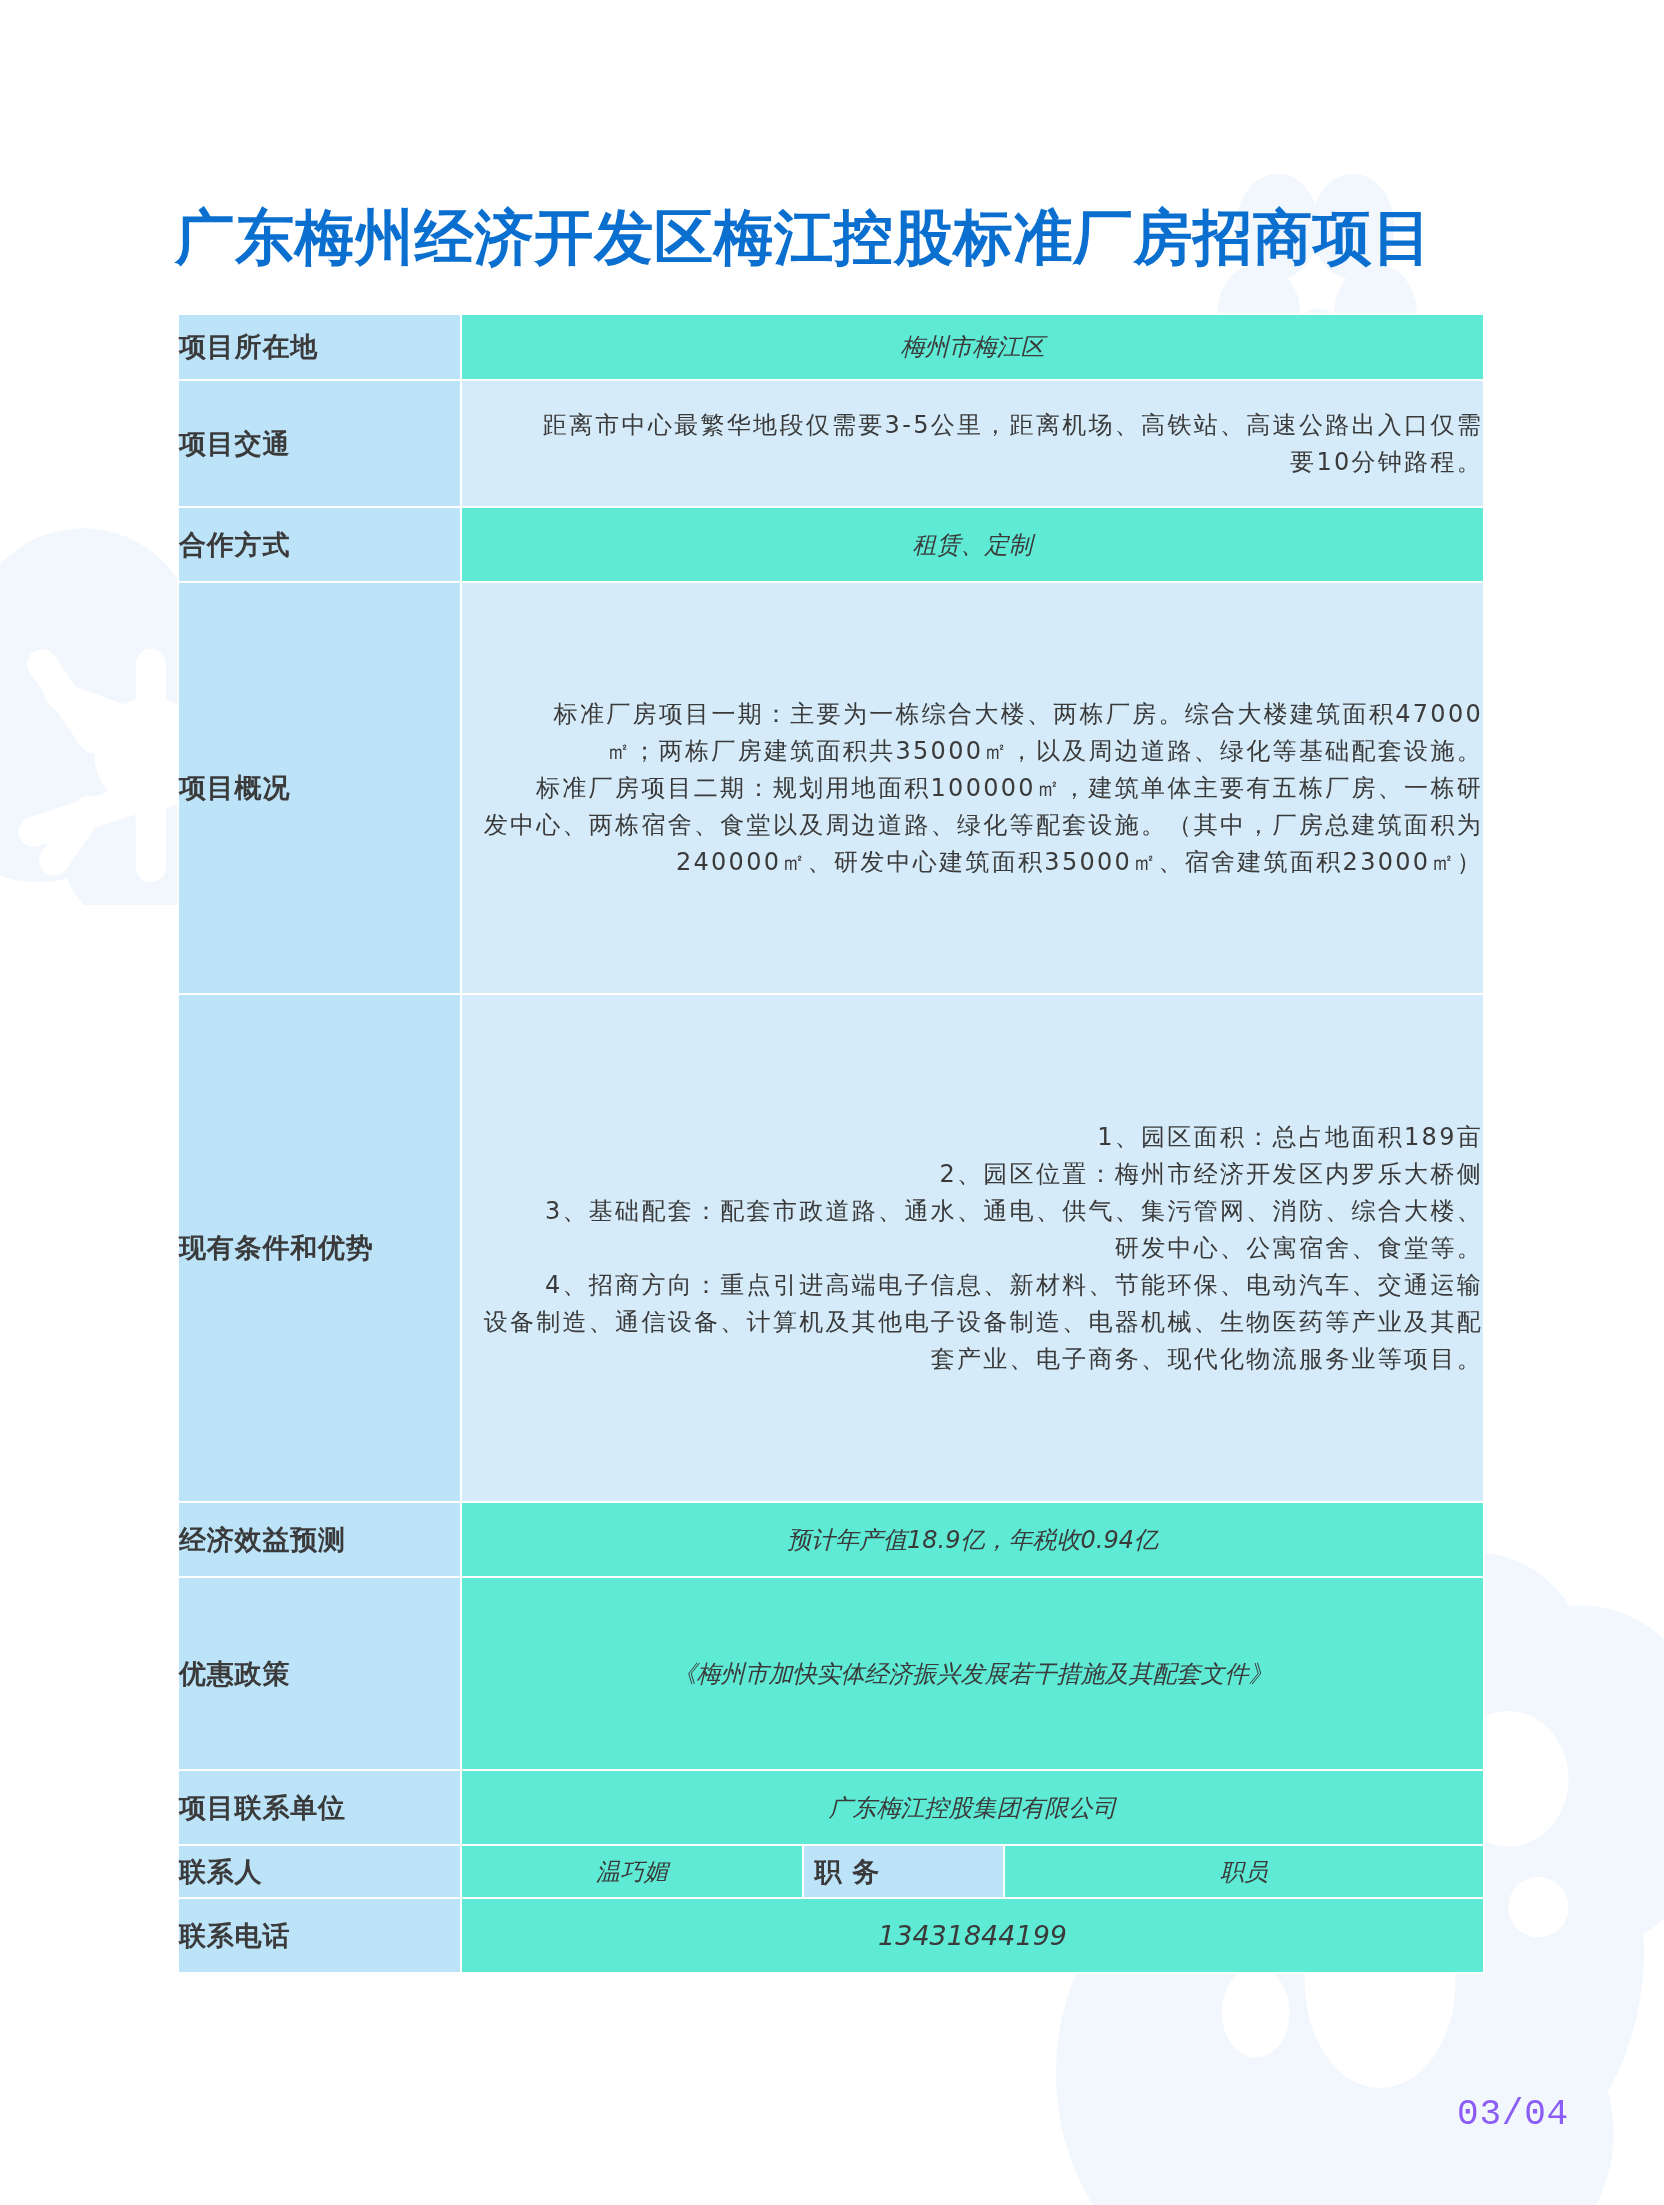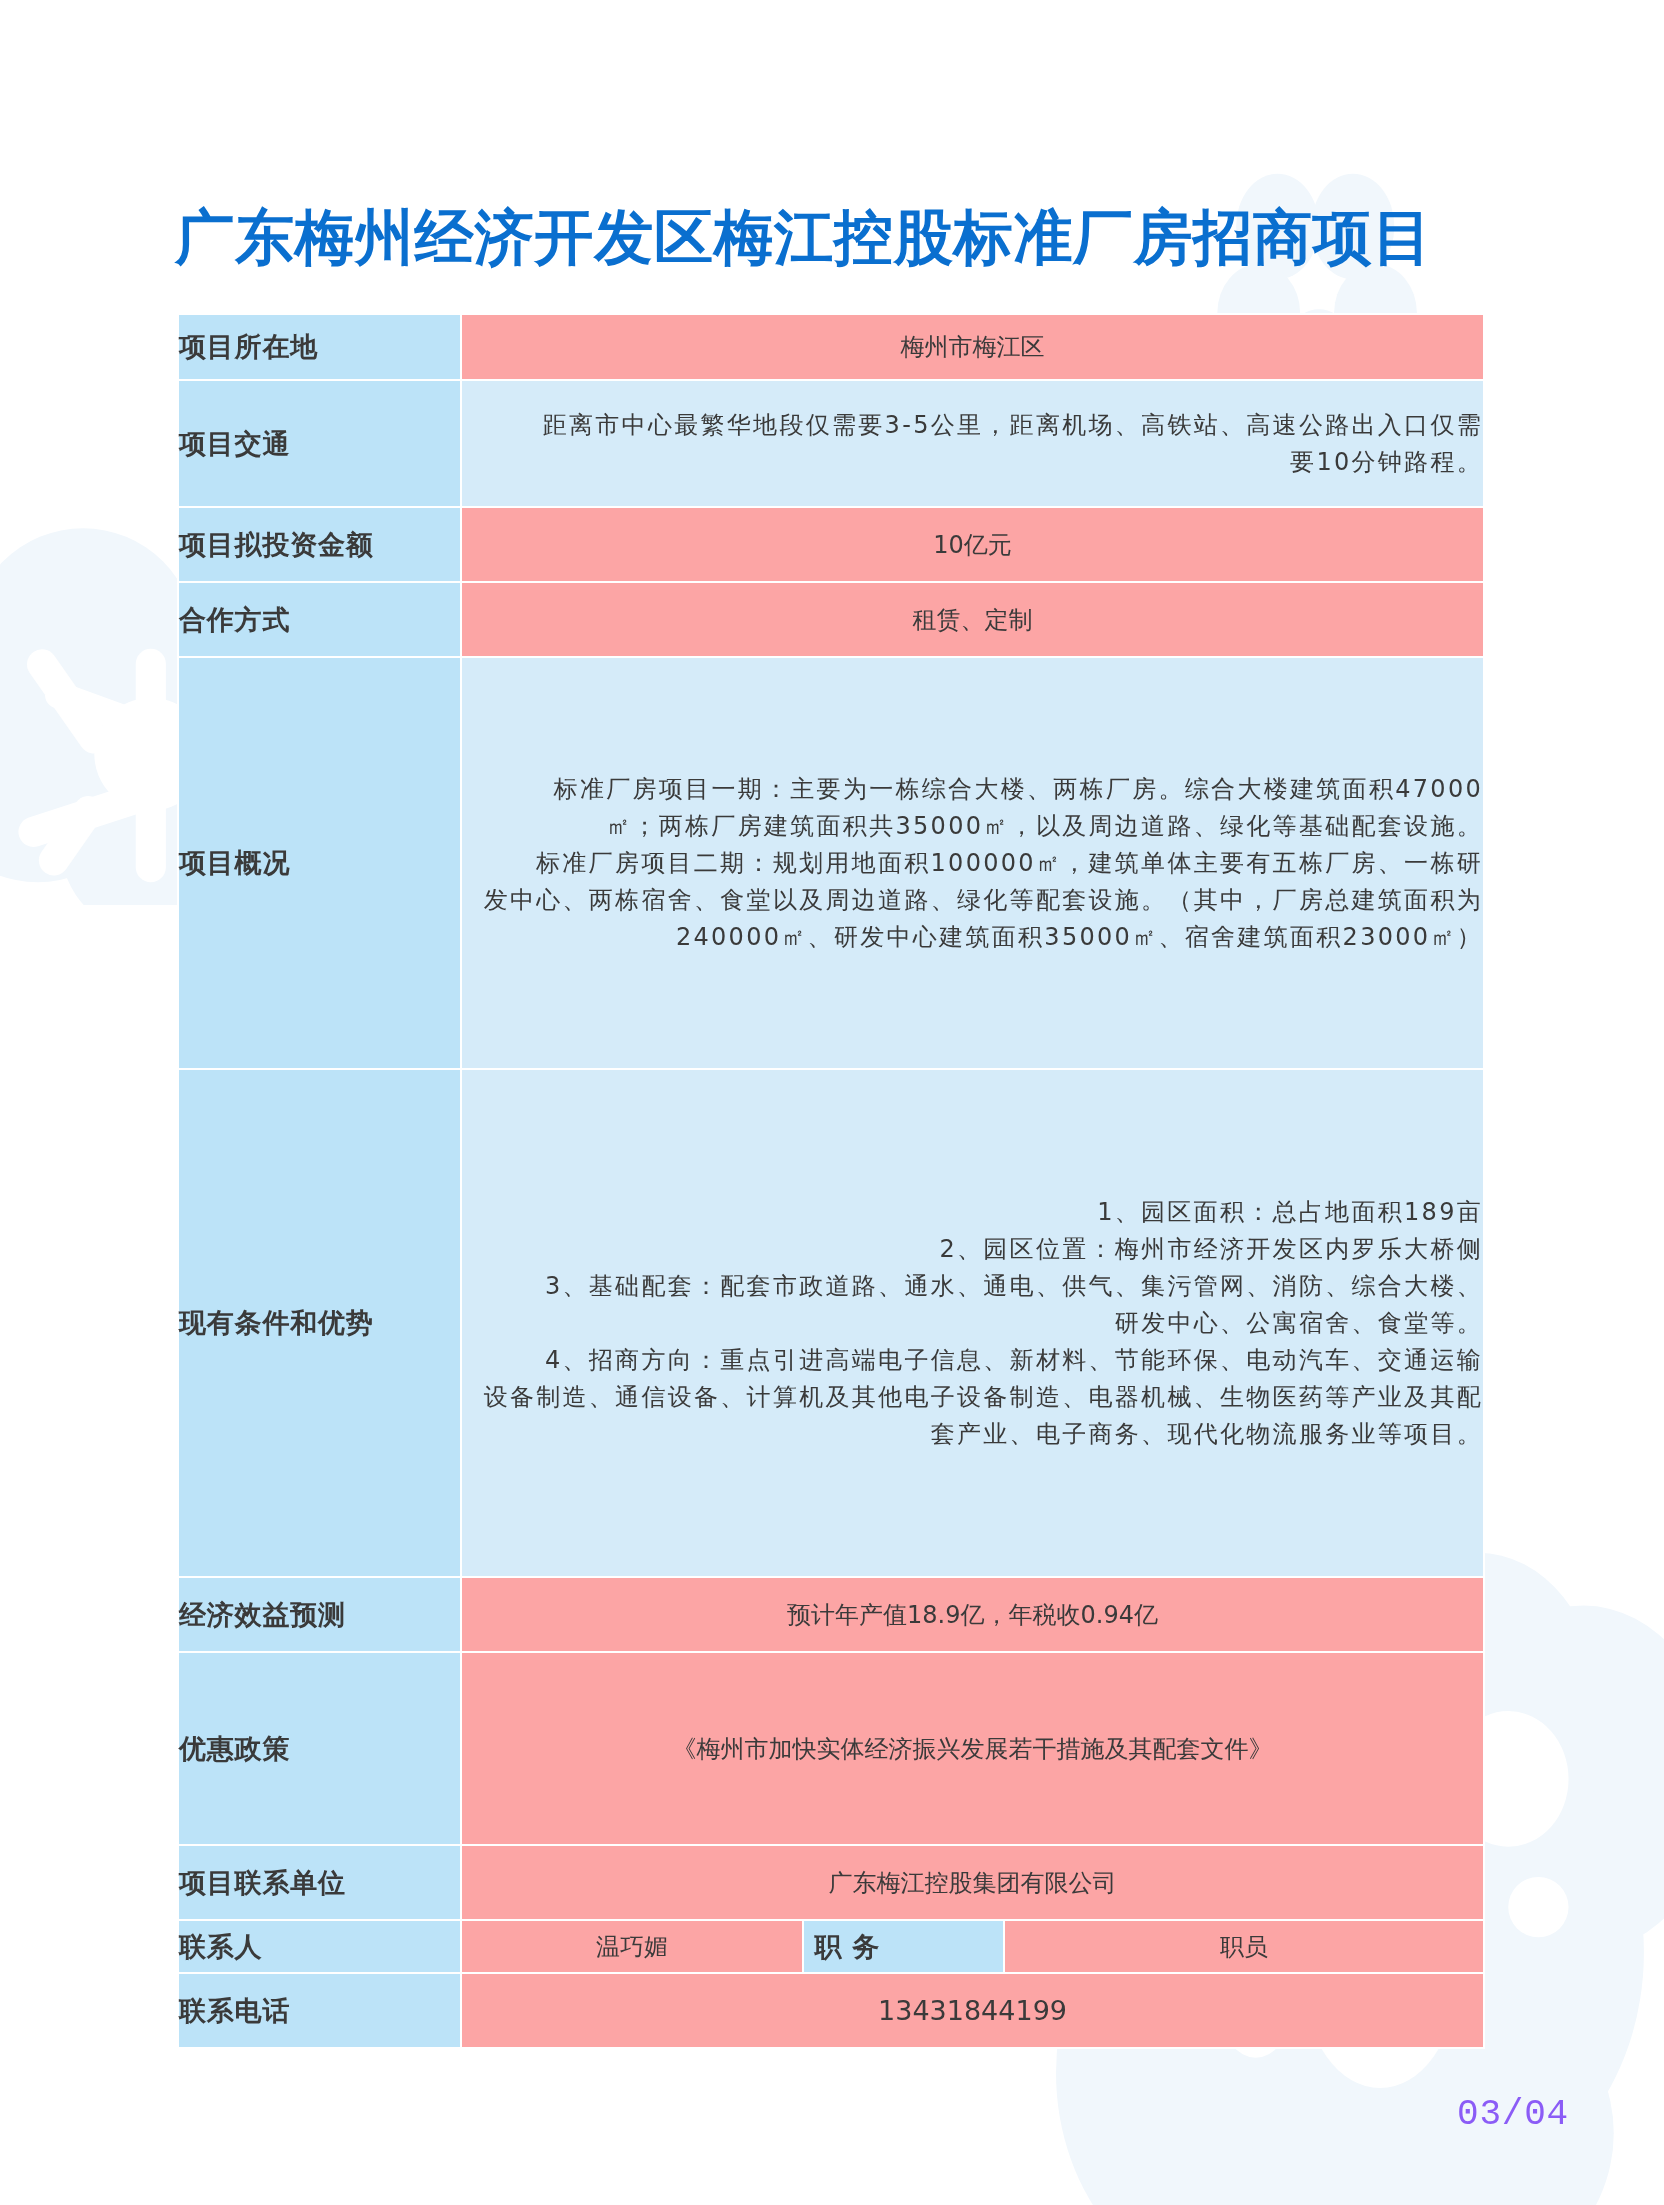--- a/index.html
+++ b/index.html
@@ -22,21 +22,21 @@
   }
   table.info td {
     border: 2.3px solid #ffffff; padding: 0; vertical-align: middle;
     color: #3a3a3a;
   }
   td.label {
     background: #bce3f8; text-align: left; font-weight: bold;
     font-size: 27px; color: #3b3b3b; letter-spacing: 0.8px;
   }
   td.val {
-    background: #fca5a5; text-align: center; font-size: 24px; color: #3e3e3e;
+    background: #5eead4; text-align: center; font-size: 24px; color: #3e3e3e; font-style: italic;
   }
   td.para {
     background: #d5ebf9; text-align: right; font-size: 24px; color: #3e3e3e;
     padding: 0 54px 0 57px; line-height: 37px; letter-spacing: 2.3px;
   }
   td.para p { margin: 0; text-indent: 57px; }
   .sub-label { letter-spacing: 10.6px; padding-left: 10.6px; }
   .page-num {
     position: absolute; left: 1457px; top: 2094px; font-size: 36px;
     color: #8b5cf6; z-index: 2; letter-spacing: 0.8px; font-family: Liberation Mono, monospace;
@@ -102,24 +102,20 @@
     <td class="label">项目所在地</td>
     <td class="val" colspan="3">梅州市梅江区</td>
   </tr>
   <tr style="height:127px">
     <td class="label">项目交通</td>
     <td class="para" colspan="3">
       <p>距离市中心最繁华地段仅需要3-5公里，距离机场、高铁站、高速公路出入口仅需要10分钟路程。</p>
     </td>
   </tr>
   <tr style="height:75px">
-    <td class="label">项目拟投资金额</td>
-    <td class="val" colspan="3">10亿元</td>
-  </tr>
-  <tr style="height:75px">
     <td class="label">合作方式</td>
     <td class="val" colspan="3">租赁、定制</td>
   </tr>
   <tr style="height:412px">
     <td class="label">项目概况</td>
     <td class="para" colspan="3">
       <p>标准厂房项目一期：主要为一栋综合大楼、两栋厂房。综合大楼建筑面积47000㎡；两栋厂房建筑面积共35000㎡，以及周边道路、绿化等基础配套设施。</p>
       <p>标准厂房项目二期：规划用地面积100000㎡，建筑单体主要有五栋厂房、一栋研发中心、两栋宿舍、食堂以及周边道路、绿化等配套设施。（其中，厂房总建筑面积为240000㎡、研发中心建筑面积35000㎡、宿舍建筑面积23000㎡）</p>
     </td>
   </tr>

